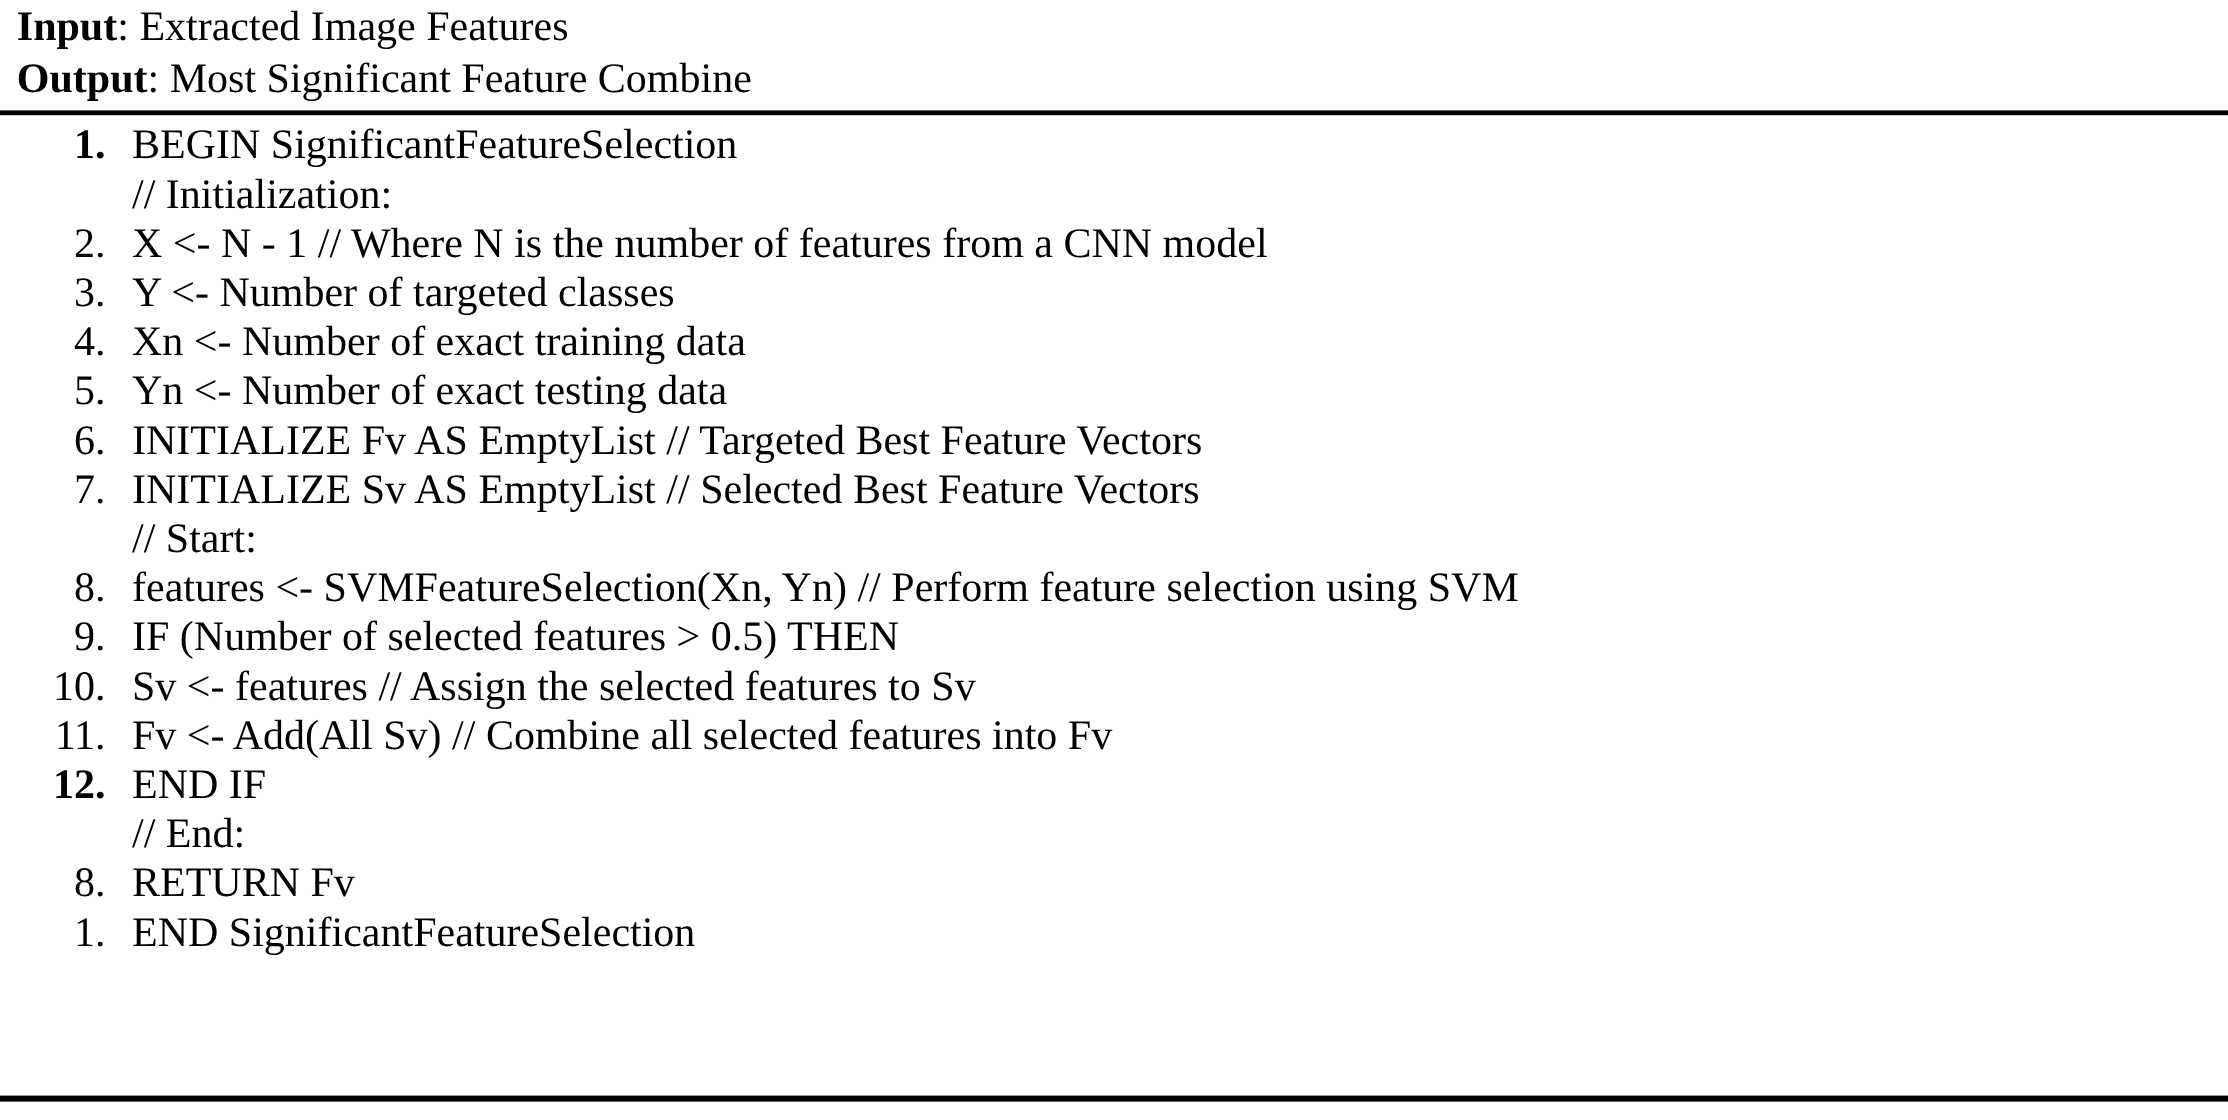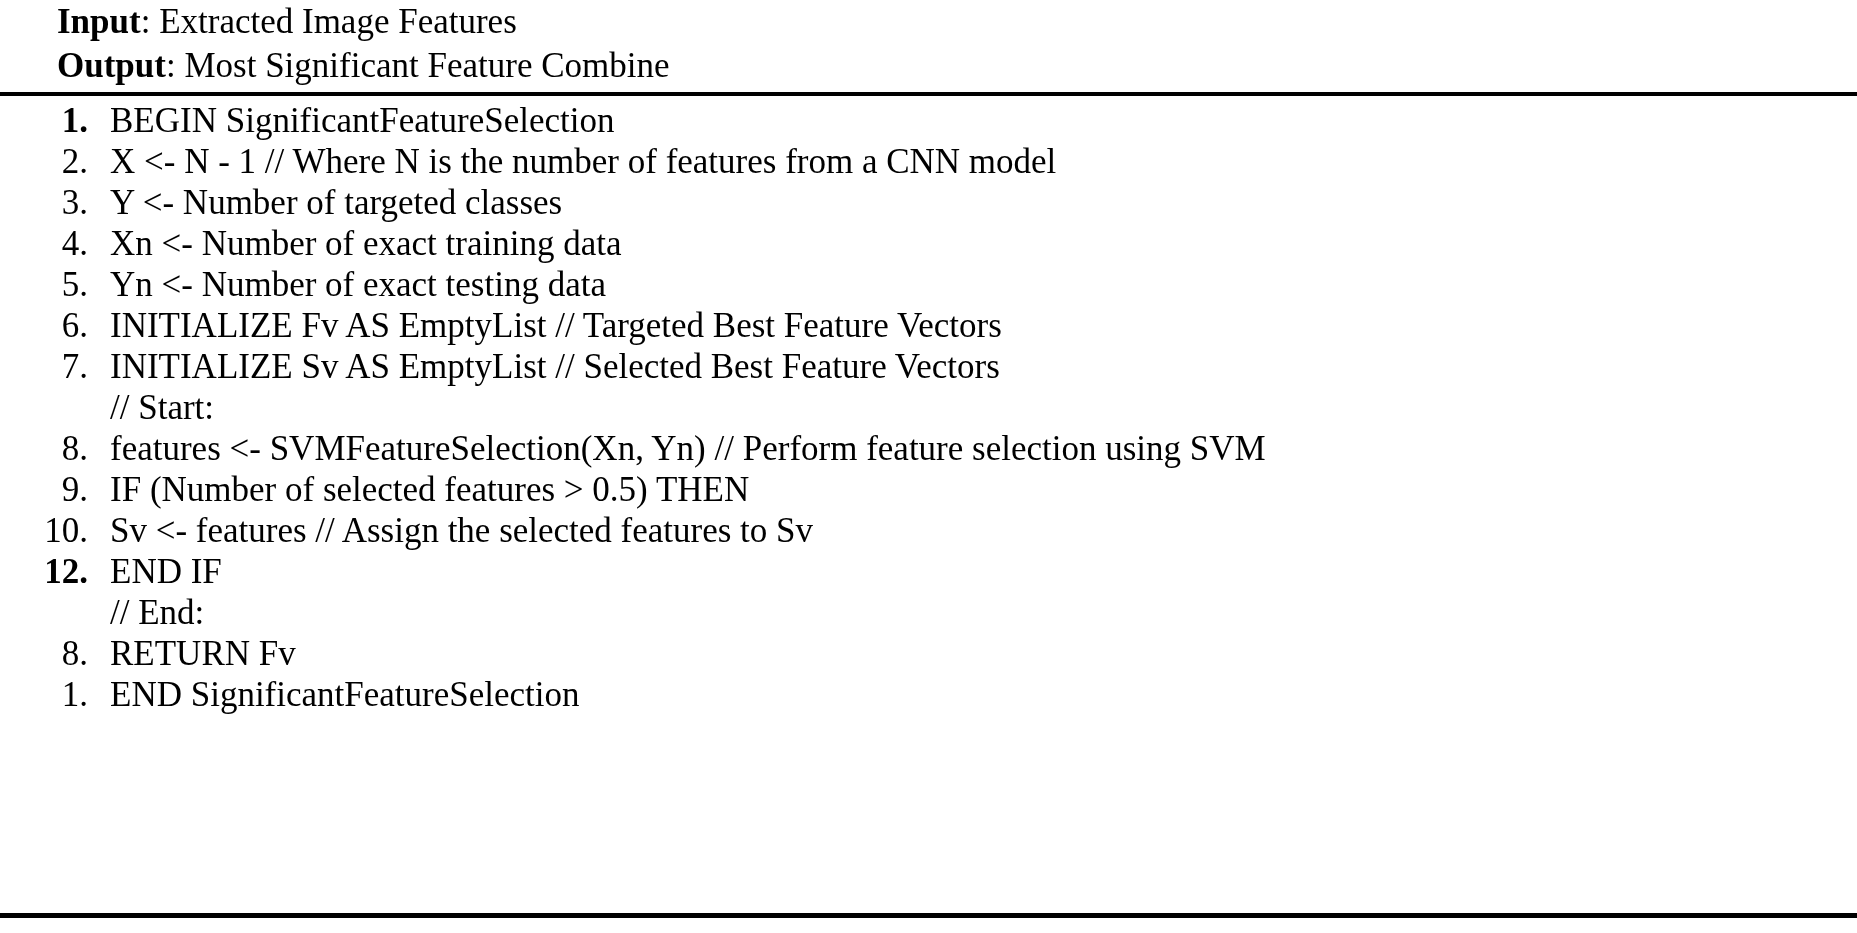--- a/index.html
+++ b/index.html
@@ -16,21 +16,20 @@
     position: relative;
     width: 1857px;
     height: 933px;
     box-sizing: border-box;
     overflow: hidden;
   }
 
   
   .algo-header {
     padding: 0 0 0 14px;
-    margin-left: 43px;
   }
   .header-line {
     font-size: 35px;
     line-height: 44px;
     white-space: nowrap;
   }
   .header-label {
     font-weight: bold;
   }
 
@@ -98,20 +97,24 @@
   </div>
 
   <div class="rule rule-top"></div>
 
   <div class="algo-body" id="algo-body">
       <div class="step-row">
         <span class="step-num bold">1.</span>
         <span class="step-text"><span class="kw">BEGIN</span><span class="cmt"> </span><span class="it">SignificantFeatureSelection</span></span>
       </div>
       <div class="step-row">
+        <span class="step-num"></span>
+        <span class="step-text"><span class="cmt">// Initialization:</span></span>
+      </div>
+      <div class="step-row">
         <span class="step-num">2.</span>
         <span class="step-text"><span class="cmt">X &lt;- N - 1  // Where N is the number of features from a CNN model</span></span>
       </div>
       <div class="step-row">
         <span class="step-num">3.</span>
         <span class="step-text"><span class="cmt">Y &lt;- Number of targeted classes</span></span>
       </div>
       <div class="step-row">
         <span class="step-num">4.</span>
         <span class="step-text"><span class="cmt">Xn &lt;- Number of exact training data</span></span>
@@ -138,20 +141,24 @@
       </div>
       <div class="step-row">
         <span class="step-num">9.</span>
         <span class="step-text"><span class="kw">IF</span><span class="cmt"> (</span><span class="it">Number of selected features &gt; 0.5</span><span class="cmt">) </span><span class="kw">THEN</span></span>
       </div>
       <div class="step-row">
         <span class="step-num">10.</span>
         <span class="step-text"><span class="cmt">Sv &lt;- features  // Assign the selected features to Sv</span></span>
       </div>
       <div class="step-row">
+        <span class="step-num">11.</span>
+        <span class="step-text"><span class="cmt">Fv &lt;- Add(All Sv)  // Combine all selected features into Fv</span></span>
+      </div>
+      <div class="step-row">
         <span class="step-num bold">12.</span>
         <span class="step-text"><span class="kw">END IF</span></span>
       </div>
       <div class="step-row">
         <span class="step-num"></span>
         <span class="step-text"><span class="cmt">// End:</span></span>
       </div>
       <div class="step-row">
         <span class="step-num">8.</span>
         <span class="step-text"><span class="kw">RETURN</span><span class="cmt"> Fv</span></span>

